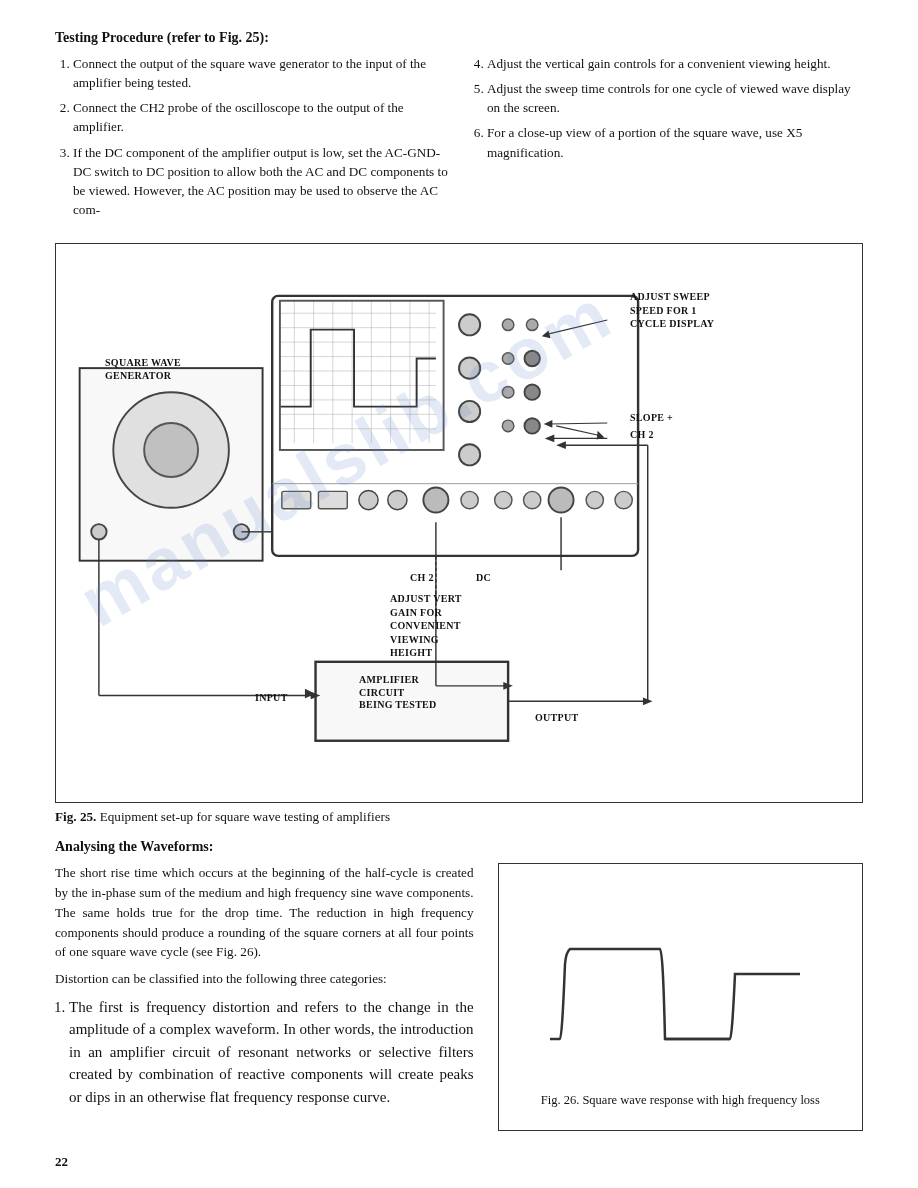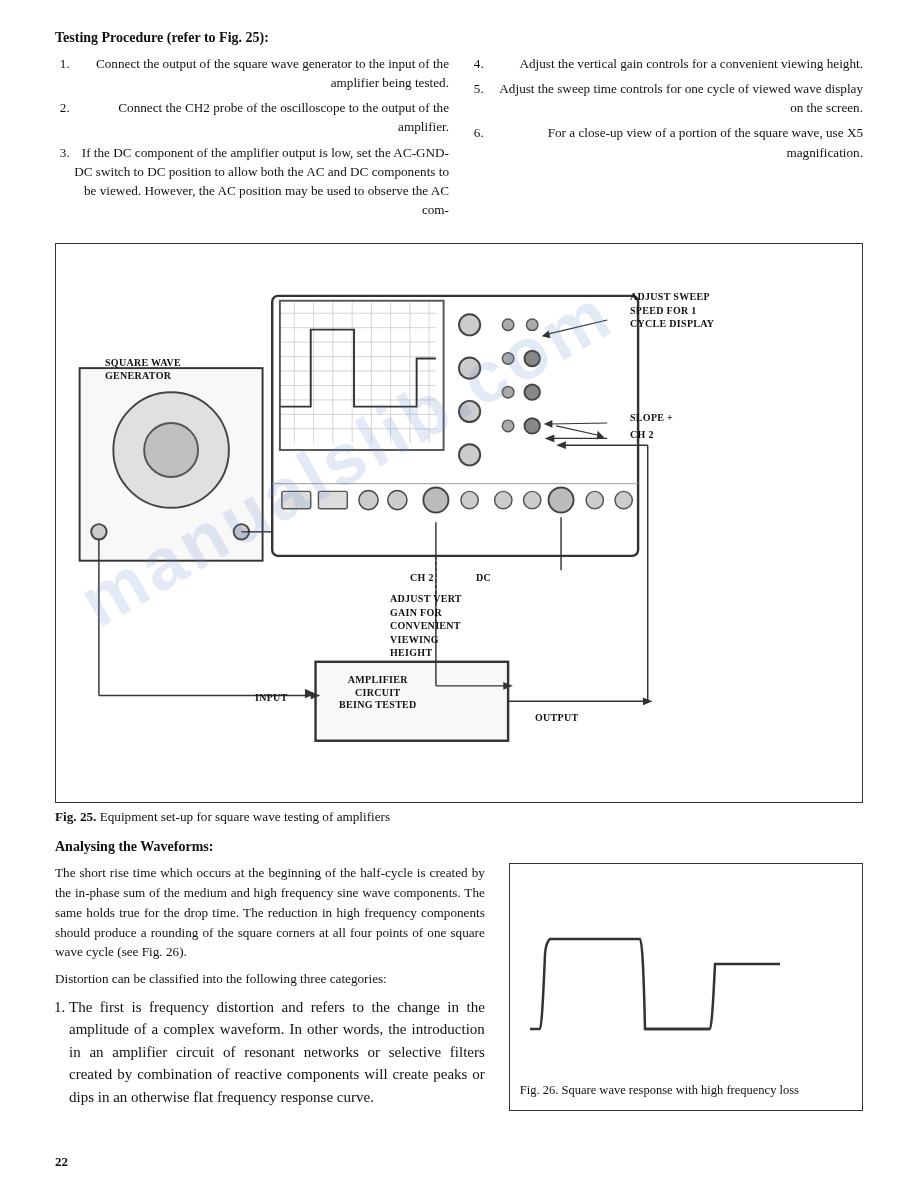--- a/index.html
+++ b/index.html
@@ -55,21 +55,20 @@
       flex: 1;
     }
     ol.proc-list {
       margin-left: 18px;
       margin-top: 0;
     }
     ol.proc-list li {
       margin-bottom: 6px;
       line-height: 1.45;
       font-size: 13.2px;
-      text-align: right;
     }
 
     
     .figure-box {
       border: 1px solid #333;
       padding: 18px 14px 10px 14px;
       margin: 18px 0 6px 0;
       position: relative;
       min-height: 560px;
       background: #fff;
@@ -100,23 +99,23 @@
     }
     .analysing-text {
       flex: 1.1;
     }
     .analysing-figure {
       flex: 0.85;
       border: 1px solid #333;
       min-height: 240px;
       display: flex;
       flex-direction: column;
-      align-items: flex-start;
+      align-items: center;
       justify-content: flex-end;
-      padding: 10px;
+      padding: 20px;
       position: relative;
     }
     .fig26-caption {
       font-size: 12.5px;
       text-align: center;
       margin-top: 8px;
       line-height: 1.4;
     }
     .analysing-text p {
       font-size: 13.2px;
@@ -280,21 +279,21 @@
 
       <line x1="510" y1="255" x2="510" y2="310" stroke="#333" stroke-width="1.5"></line>
 
       <line x1="505" y1="160" x2="550" y2="170" stroke="#333" stroke-width="1.2"></line>
       <polygon points="548,165 555,172 547,174" fill="#333"></polygon>
 
     </svg>
 
     <div class="annot" style="left:35px; top:95px;">SQUARE WAVE<br>GENERATOR</div>
 
-    <div class="annot" style="left:269px; top:412px; text-align:center;">AMPLIFIER<br>CIRCUIT<br>BEING TESTED</div>
+    <div class="annot" style="left:289px; top:412px; ">AMPLIFIER<br>CIRCUIT<br>BEING TESTED</div>
 
     <div class="annot" style="left:185px; top:430px;">INPUT</div>
     <div class="annot" style="left:465px; top:450px;">OUTPUT</div>
 
     <div class="annot" style="left:340px; top:310px;">CH 2</div>
     <div class="annot" style="left:395px; top:310px;margin-left:11px;">DC</div>
 
     <div class="annot" style="left:320px; top:330px; line-height:1.35;">ADJUST VERT<br>GAIN FOR<br>CONVENIENT<br>VIEWING<br>HEIGHT</div>
 
     <div class="annot" style="left:560px; top:28px; line-height:1.35;">ADJUST SWEEP<br>SPEED FOR 1<br>CYCLE DISPLAY</div>

